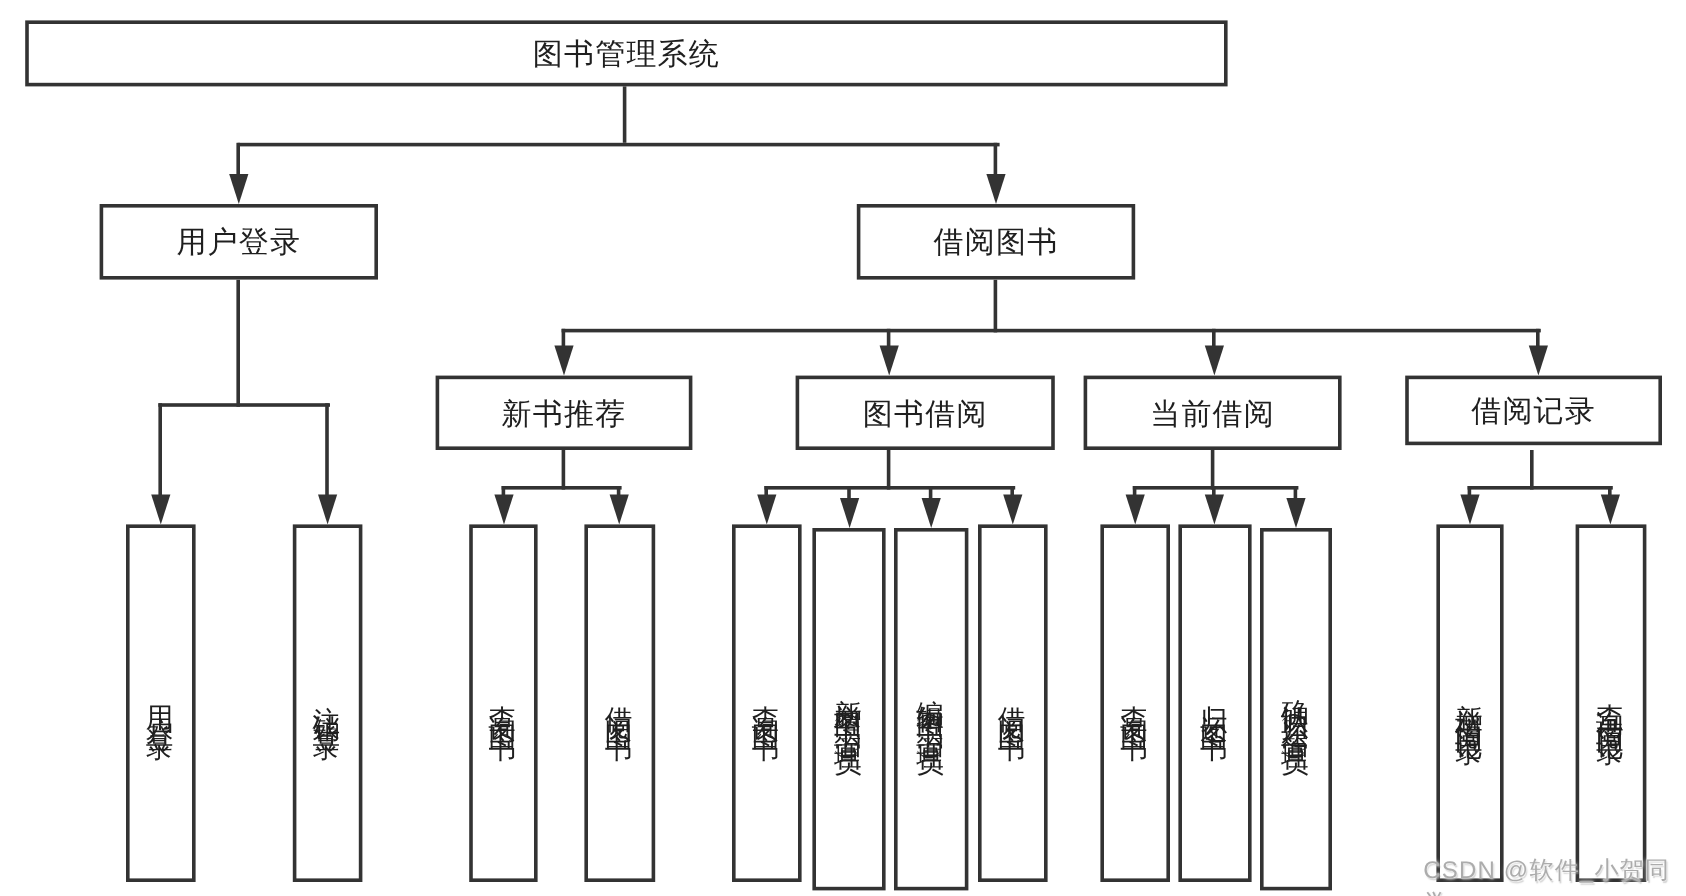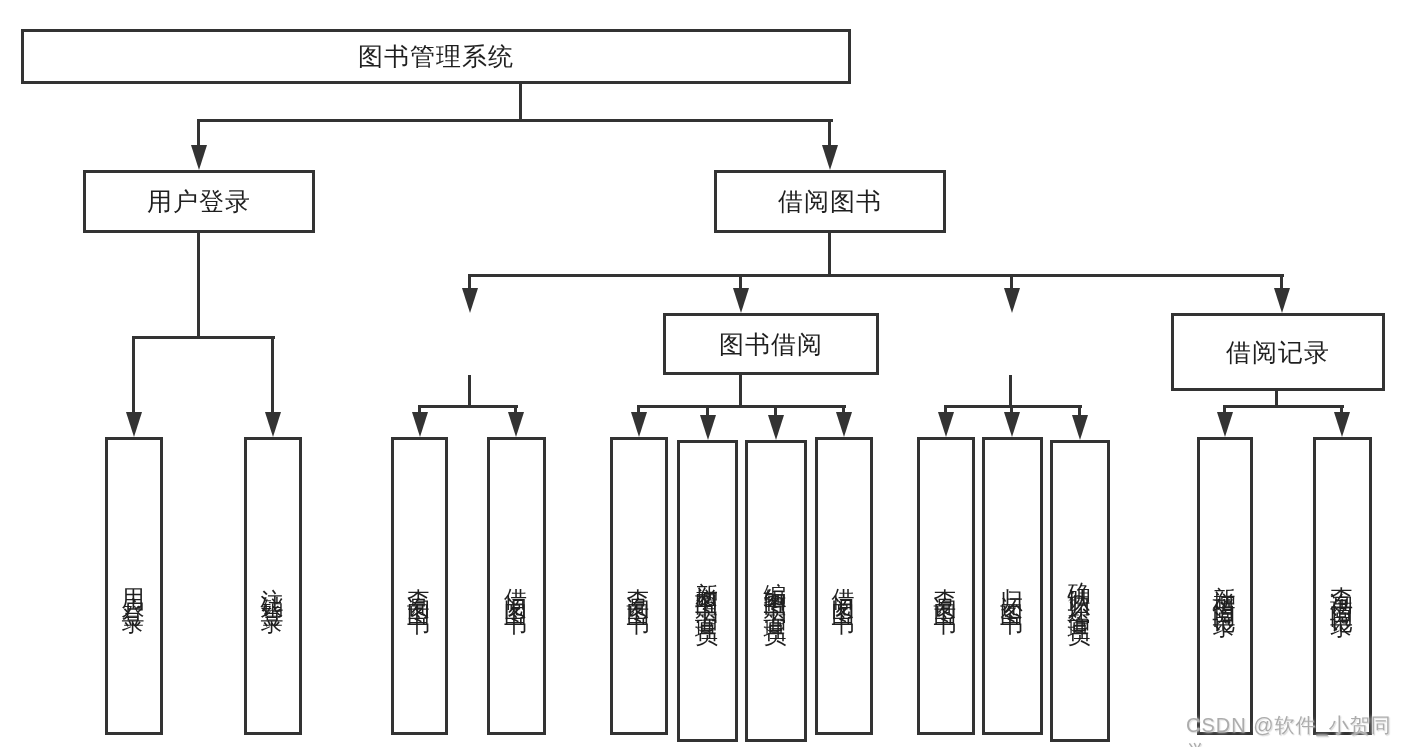--- a/index.html
+++ b/index.html
@@ -28,27 +28,29 @@
     position:absolute;left:1186px;top:712px;z-index:5;
     font-size:20px;color:#acacac;letter-spacing:1px;
     text-shadow:0 0 2px #ffffff,0 0 4px #ffffff,1px 1px 1px rgba(130,130,130,0.45);
   }
 </style>
 </head>
 <body>
 
 <div class="canvas">
 
-  <div class="node h" style="left:21px;top:29px;width:830px;height:55px">图书管理系统</div>
+  <div class="node h" style="left:21px;top:17px;width:1002px;height:55px">图书管理系统</div>
 
   <div class="node h" style="left:83px;top:170px;width:232px;height:63px">用户登录</div>
   <div class="node h" style="left:714px;top:170px;width:232px;height:63px">借阅图书</div>
 
+  <div class="node h" style="left:363px;top:313px;width:214px;height:62px">新书推荐</div>
   <div class="node h" style="left:663px;top:313px;width:216px;height:62px">图书借阅</div>
-  <div class="node h" style="left:1171px;top:313px;width:214px;height:78px">借阅记录</div>
+  <div class="node h" style="left:903px;top:313px;width:215px;height:62px">当前借阅</div>
+  <div class="node h" style="left:1171px;top:313px;width:214px;height:58px">借阅记录</div>
 
   <div class="node v" style="left:105px;top:437px;width:58px;height:298px">用户登录</div>
   <div class="node v" style="left:244px;top:437px;width:58px;height:298px">注销登录</div>
 
   <div class="node v" style="left:391px;top:437px;width:57px;height:298px">查询图书</div>
   <div class="node v" style="left:487px;top:437px;width:59px;height:298px">借阅图书</div>
 
   <div class="node v" style="left:610px;top:437px;width:58px;height:298px">查询图书</div>
   <div class="node v tight" style="left:677px;top:440px;width:61px;height:302px">新增图书（管理员）</div>
   <div class="node v tight" style="left:745px;top:440px;width:62px;height:302px">编辑图书（管理员）</div>

